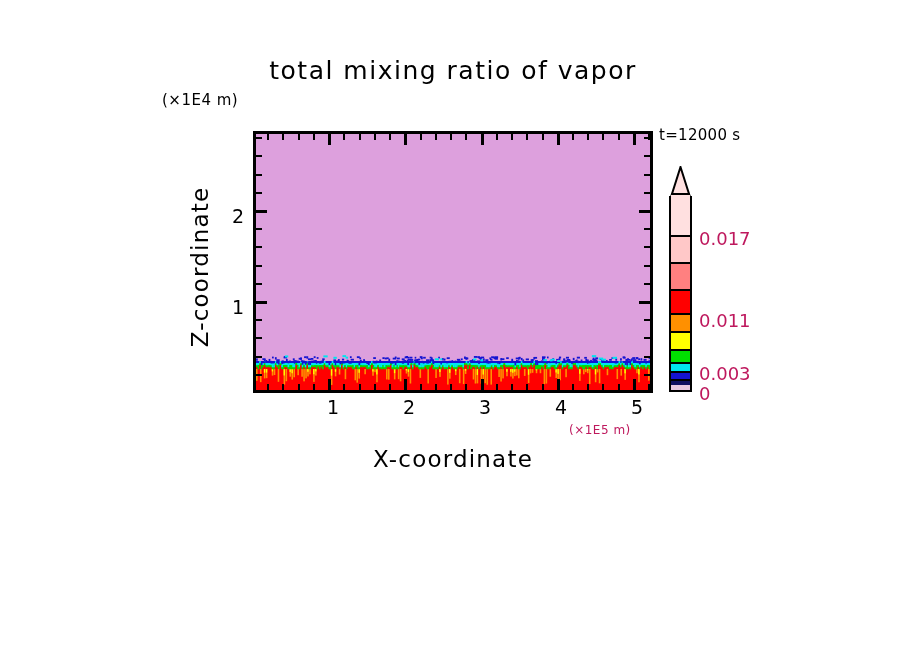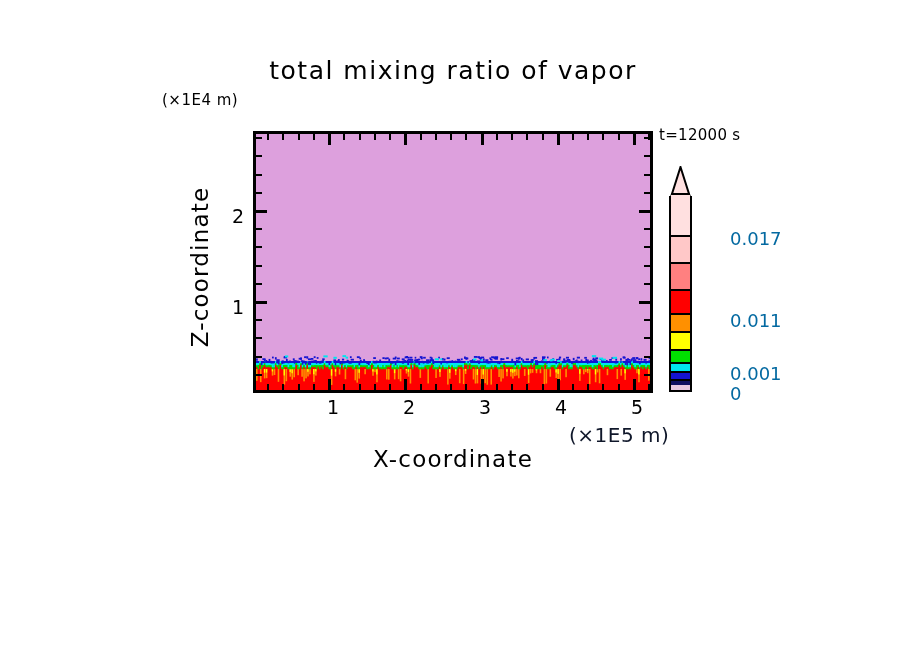--- a/index.html
+++ b/index.html
@@ -43,23 +43,23 @@
     font-size: 15px;
     letter-spacing: 0.5px;
     color: #000000;
     white-space: nowrap;
   }
 
   .x-unit-label {
     position: absolute;
     left: 569px;
     top: 423px;
-    font-size: 20px;
+    font-size: 12px;
     letter-spacing: 0.5px;
-    color: #0f172a;
+    color: #be185d;
     white-space: nowrap;
   }
 
   .x-axis-title {
     position: absolute;
     left: 253px;
     top: 446px;
     width: 400px;
     text-align: center;
     font-size: 23px;
@@ -203,23 +203,23 @@
   .cb-arrow {
     position: absolute;
     left: 669px;
     top: 166px;
     width: 23px;
     height: 32px;
   }
 
   .cb-label {
     position: absolute;
-    left: 730px;
+    left: 699px;
     font-size: 18px;
-    color: #0369a1;
+    color: #be185d;
     white-space: nowrap;
   }
 </style>
 </head>
 <body>
 
 <div class="figure">
 
   <div class="plot-title">total mixing ratio of vapor</div>
 
@@ -1426,16 +1426,16 @@
       <div class="cb-seg" style="background: rgb(255, 255, 0); height: 18px; bottom: 41px;"></div>
       <div class="cb-seg" style="background: rgb(255, 144, 0); height: 18px; bottom: 59px;"></div>
       <div class="cb-seg" style="background: rgb(255, 0, 0); height: 24px; bottom: 77px;"></div>
       <div class="cb-seg" style="background: rgb(255, 128, 128); height: 27px; bottom: 101px;"></div>
       <div class="cb-seg" style="background: rgb(255, 200, 200); height: 27px; bottom: 128px;"></div>
       <div class="cb-seg" style="background: rgb(255, 224, 224); height: 42px; bottom: 155px;"></div>
     </div>
 
   <div class="cb-label" style="top:228px">0.017</div>
   <div class="cb-label" style="top:310px">0.011</div>
-  <div class="cb-label" style="top:363px">0.001</div>
+  <div class="cb-label" style="top:363px">0.003</div>
   <div class="cb-label" style="top:383px">0</div>
 
 </div>
 
 </body></html>

